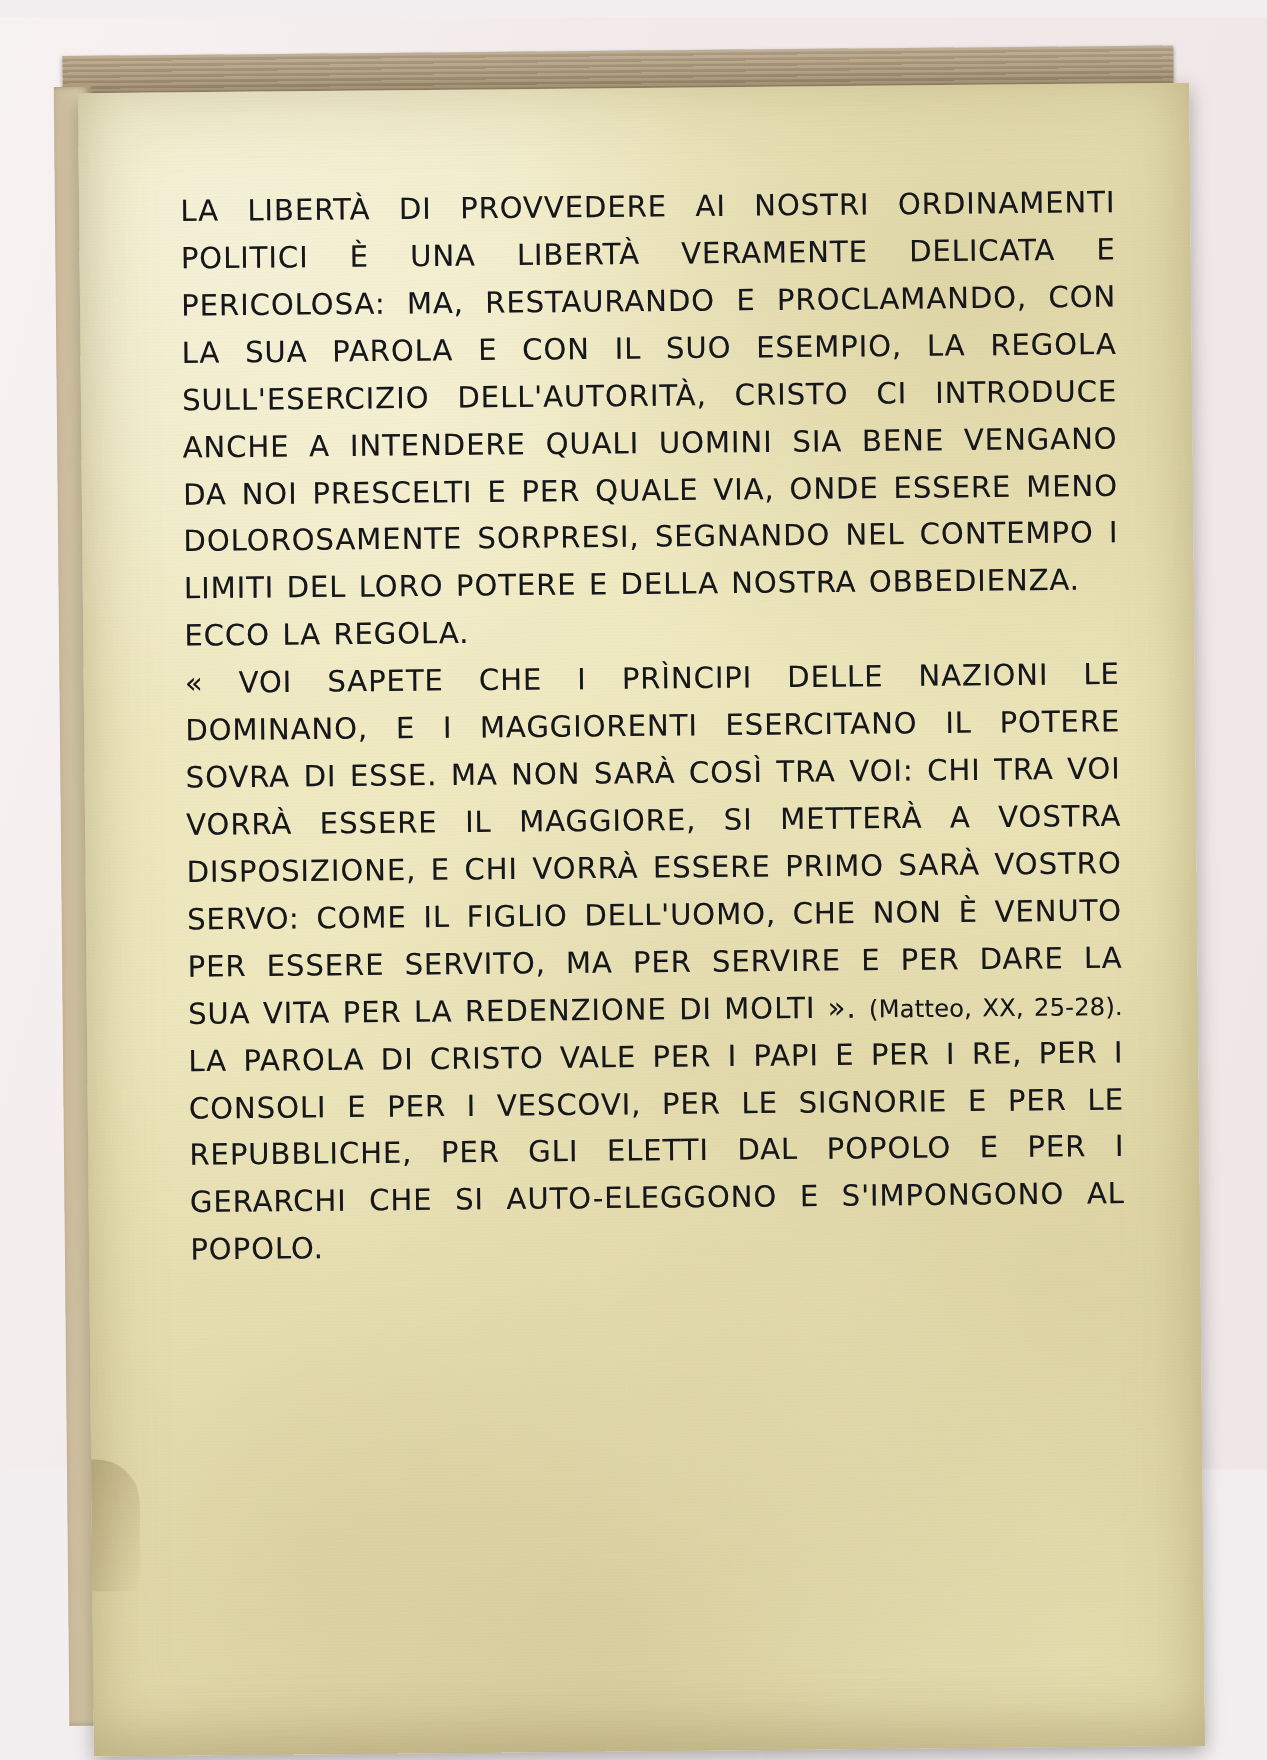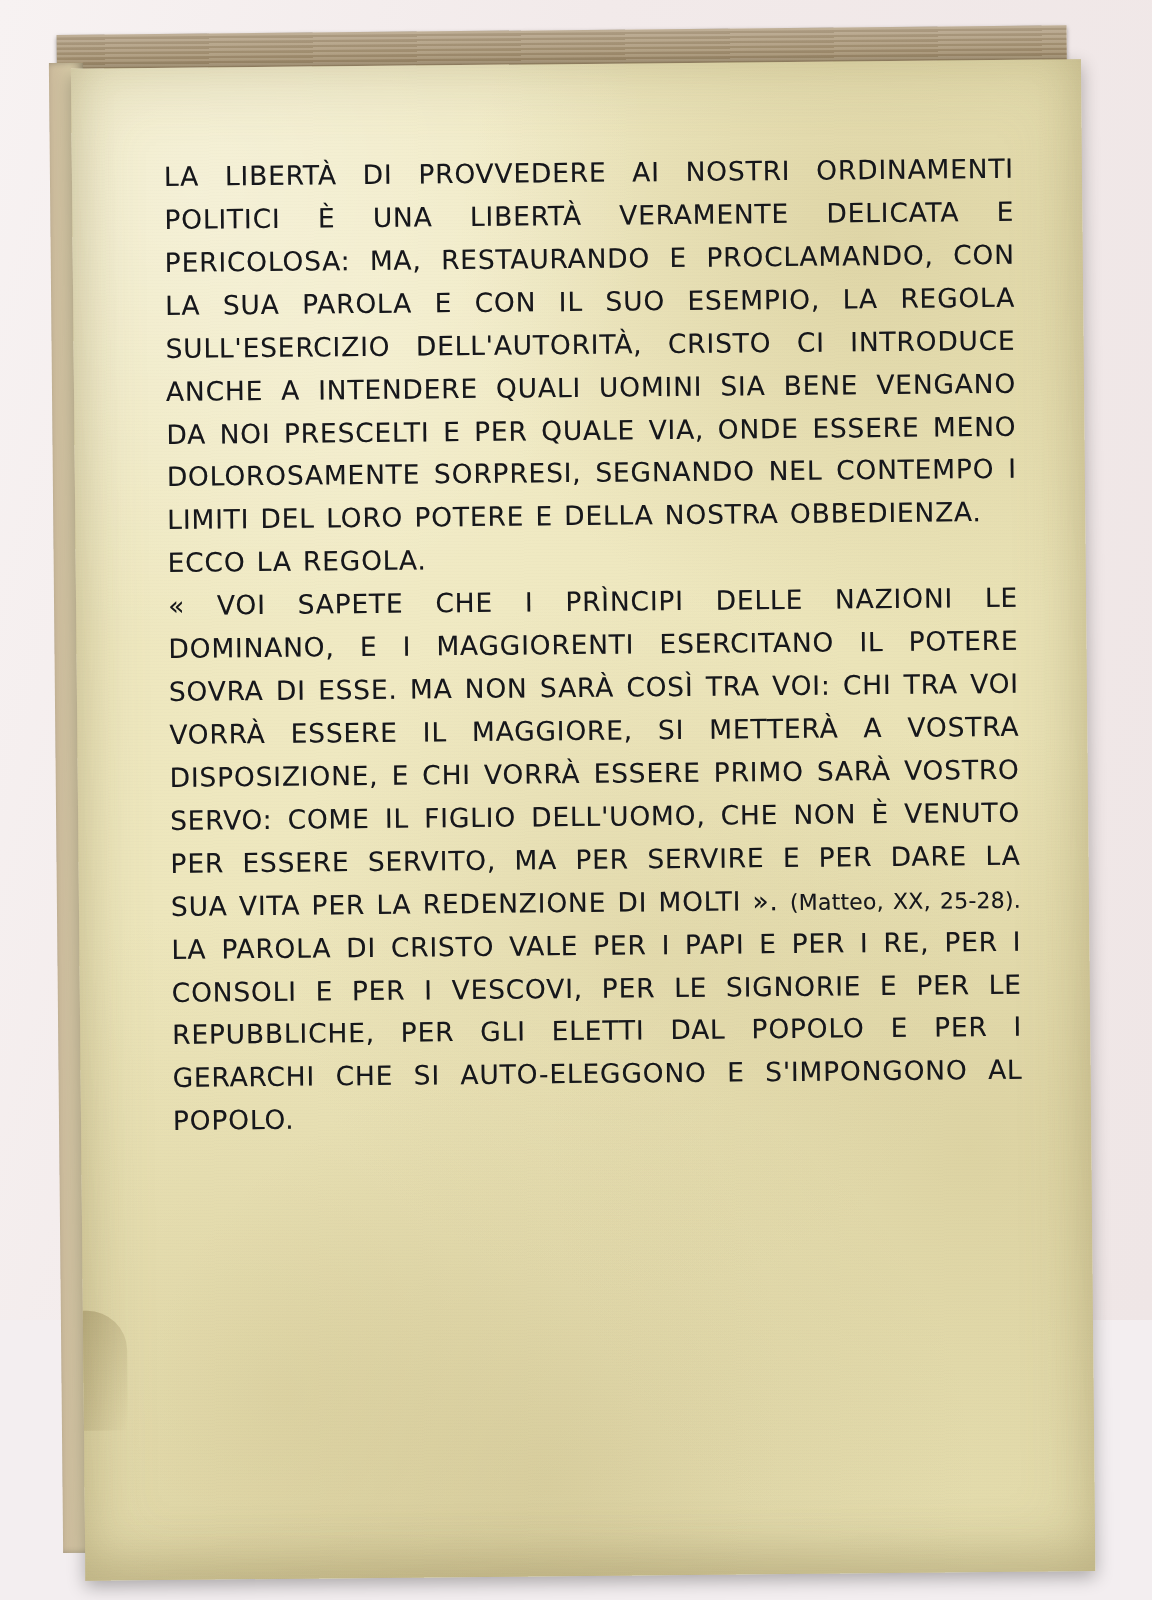--- a/index.html
+++ b/index.html
@@ -10,21 +10,21 @@
   body {
     width: 1152px;
     height: 1600px;
     overflow: hidden;
     font-family: "DejaVu Sans", sans-serif;
   }
 
   
   .photo {
     position: absolute;
-    left: 0; top: 0;
+    left: 0; top: 16px;
     width: 1152px;
     height: 1320px;
     background:
       linear-gradient(105deg, #f7f2f2 0%, #f2eaea 40%, #efe6e6 100%);
   }
 
   
   .book {
     position: absolute;
     left: 56px;

